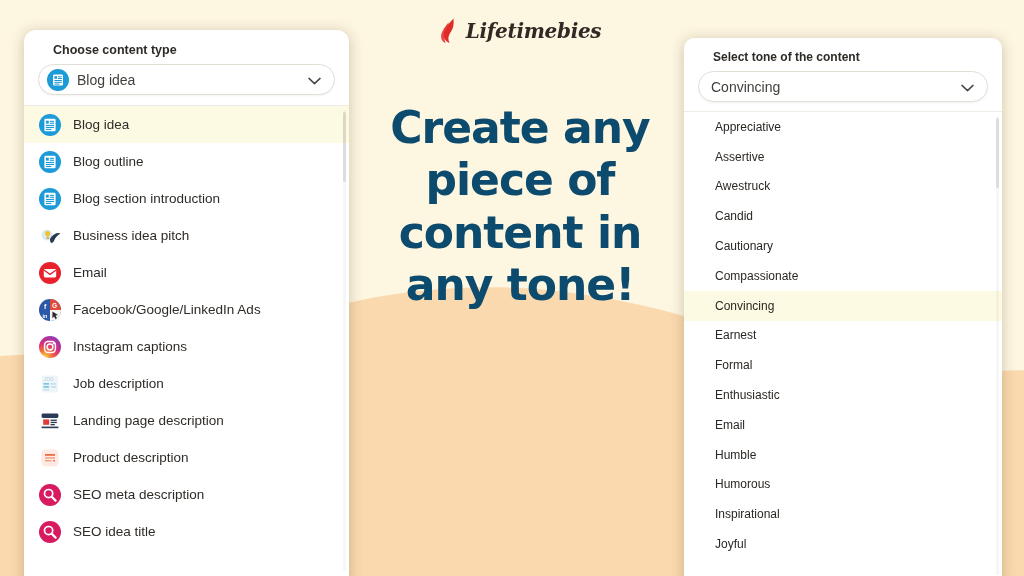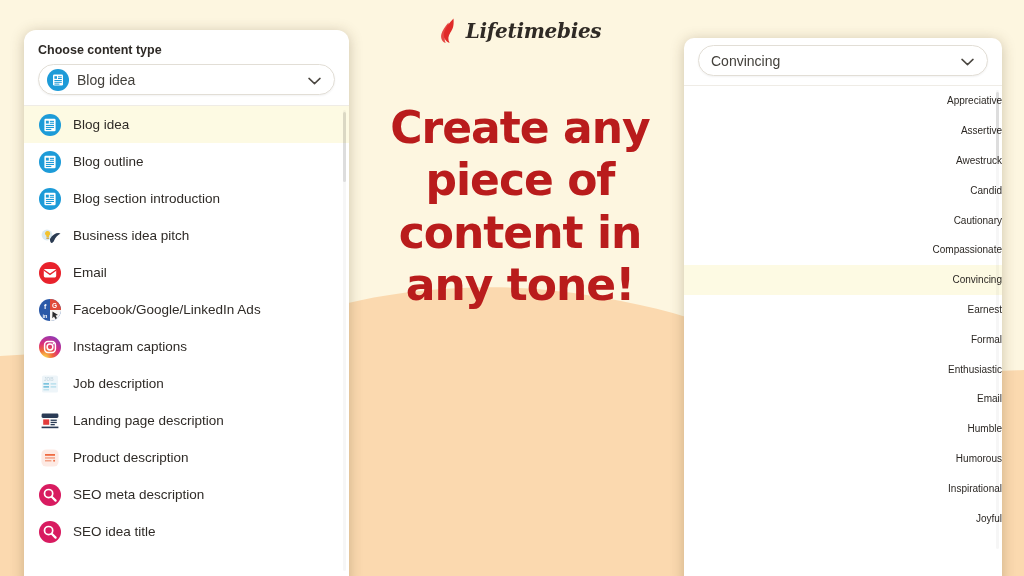--- a/index.html
+++ b/index.html
@@ -56,21 +56,21 @@
   }
 
   .headline {
     margin-top: 54px;
     padding: 0 16px;
     font-family: "DejaVu Sans", sans-serif;
     font-weight: bold;
     font-size: 44px;
     line-height: 1.19;
     letter-spacing: -1px;
-    color: #b91c1c;
+    color: #0c4a6e;
   }
 
   
   .card {
     position: absolute;
     background: #ffffff;
     border-radius: 12px;
     box-shadow: 0 2px 14px rgba(80, 60, 30, 0.28);
     z-index: 5;
     overflow: hidden;
@@ -90,20 +90,21 @@
     height: 552px;
     border-top-left-radius: 10px;
     border-top-right-radius: 10px;
   }
 
   .field-label {
     font-size: 12.5px;
     font-weight: bold;
     color: #2e2a26;
     padding: 13px 0 0 14px;
+    margin-left: 15px;
   }
   .card-right .field-label { font-size: 12px; padding-top: 12px; padding-left: 14px; }
 
   .select-box {
     position: relative;
     margin: 7px 14px 0 14px;
     height: 31px;
     border: 1px solid #e2ded6;
     border-radius: 16px;
     background: #ffffff;
@@ -150,24 +151,23 @@
   .opt-icon {
     width: 24px; height: 24px;
     flex: 0 0 24px;
     margin-right: 11px;
     display: flex;
     align-items: center;
     justify-content: center;
   }
   .card-right .opt {
     height: 29.8px;
-    padding-left: 0;
-    font-size: 10px;
+    padding-left: 31px;
+    font-size: 12px;
     color: #2b2723;
-    justify-content: flex-end;
   }
 
   .scroll-track {
     position: absolute;
     top: 4px;
     right: 3px;
     width: 3px;
     bottom: 4px;
     background: rgba(0,0,0,0.035);
     border-radius: 2px;
@@ -395,20 +395,21 @@
        <path d="M13.7,13.7 L17.6,17.6" stroke="#fff" stroke-width="2.2" stroke-linecap="round"></path>
      </svg>
           </span>
           <span>SEO idea title</span>
         </div>
       </div>
   </div>
 
   <div class="card card-right">
 
+    <div class="field-label">Select tone of the content</div>
 
     <div class="select-box">
       <span class="select-value">Convincing</span>
       <span class="chevron">
         <svg width="13" height="8" viewBox="0 0 13 8">
           <path d="M1,1.4 L6.5,6.6 L12,1.4" stroke="#4b4741" stroke-width="1.5" fill="none" stroke-linecap="round" stroke-linejoin="round"></path>
         </svg>
       </span>
     </div>
 

